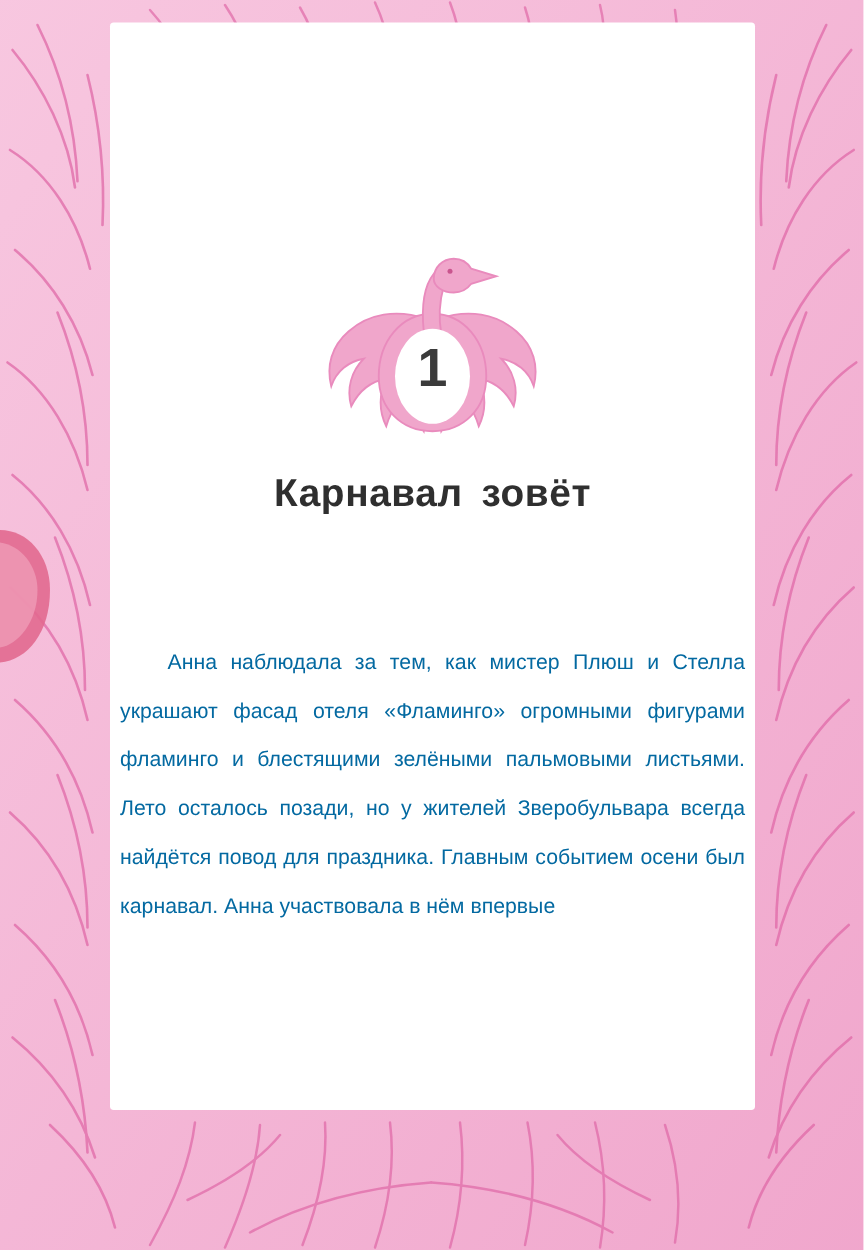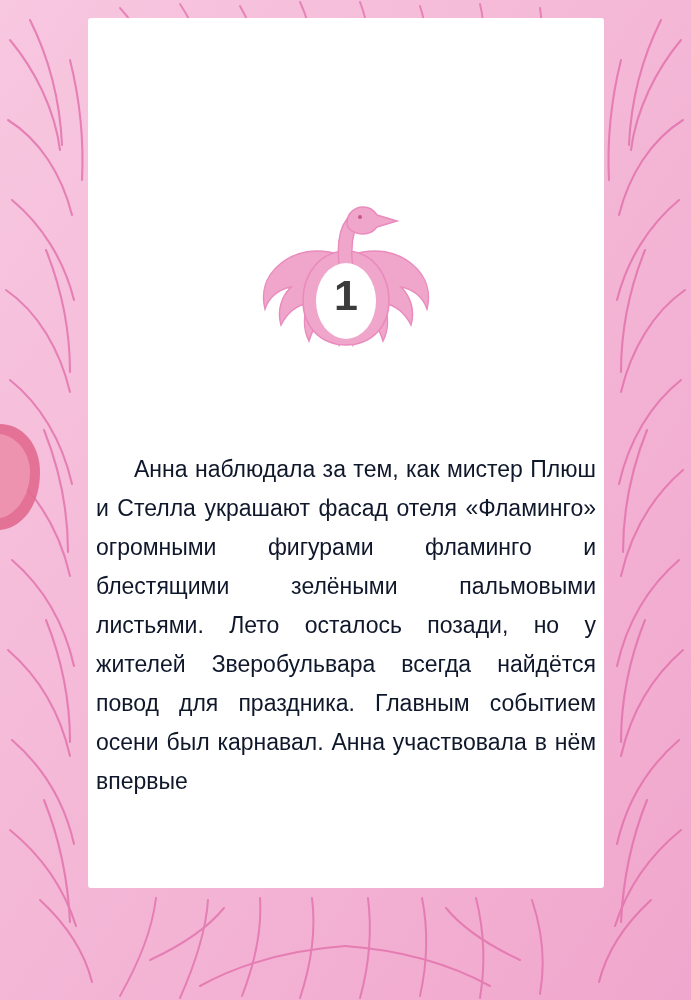--- a/index.html
+++ b/index.html
@@ -68,23 +68,23 @@
     font-size: 31px;
     font-weight: bold;
     color: #2f2f2f;
     letter-spacing: 0.5px;
     word-spacing: 6px;
   }
 
   .body-text {
     margin: 97px 8px 0 8px;
     font-family: "Liberation Sans", sans-serif;
-    font-size: 23px;
+    font-size: 17px;
     line-height: 39px;
-    color: #0f172a;
+    color: #0369a1;
     text-align: justify;
     text-indent: 38px;
     text-justify: inter-word;
     hyphens: manual;
   }
 </style>
 </head>
 <body>
 
 <div class="page">
@@ -208,17 +208,18 @@
           <path d="M126 30 C 126 21 133 14 142 14 C 148 14 153 17 156 22
                    L 176 28 L 156 34 C 153 38 148 41 142 41 C 133 41 126 36 126 30 Z"></path>
         </g>
         <circle cx="139" cy="24" r="2" fill="#c9558e"></circle>
 
         <ellipse cx="125" cy="108" rx="30" ry="38" fill="#ffffff"></ellipse>
       </svg>
       <div class="chapter-number">1</div>
     </div>
 
+    <h1 class="chapter-title">Карнавал зовёт</h1>
 
     <p class="body-text">Анна наблюдала за тем, как мистер Плюш и Стелла украшают фасад отеля «Фламинго» огромными фигурами фламинго и блестящими зелёными пальмовыми листьями. Лето осталось позади, но у жителей Зверобульвара всегда найдётся повод для праздника. Главным событием осени был карнавал. Анна участвовала в нём впервые</p>
 
   </div>
 </div>
 
 </body></html>

